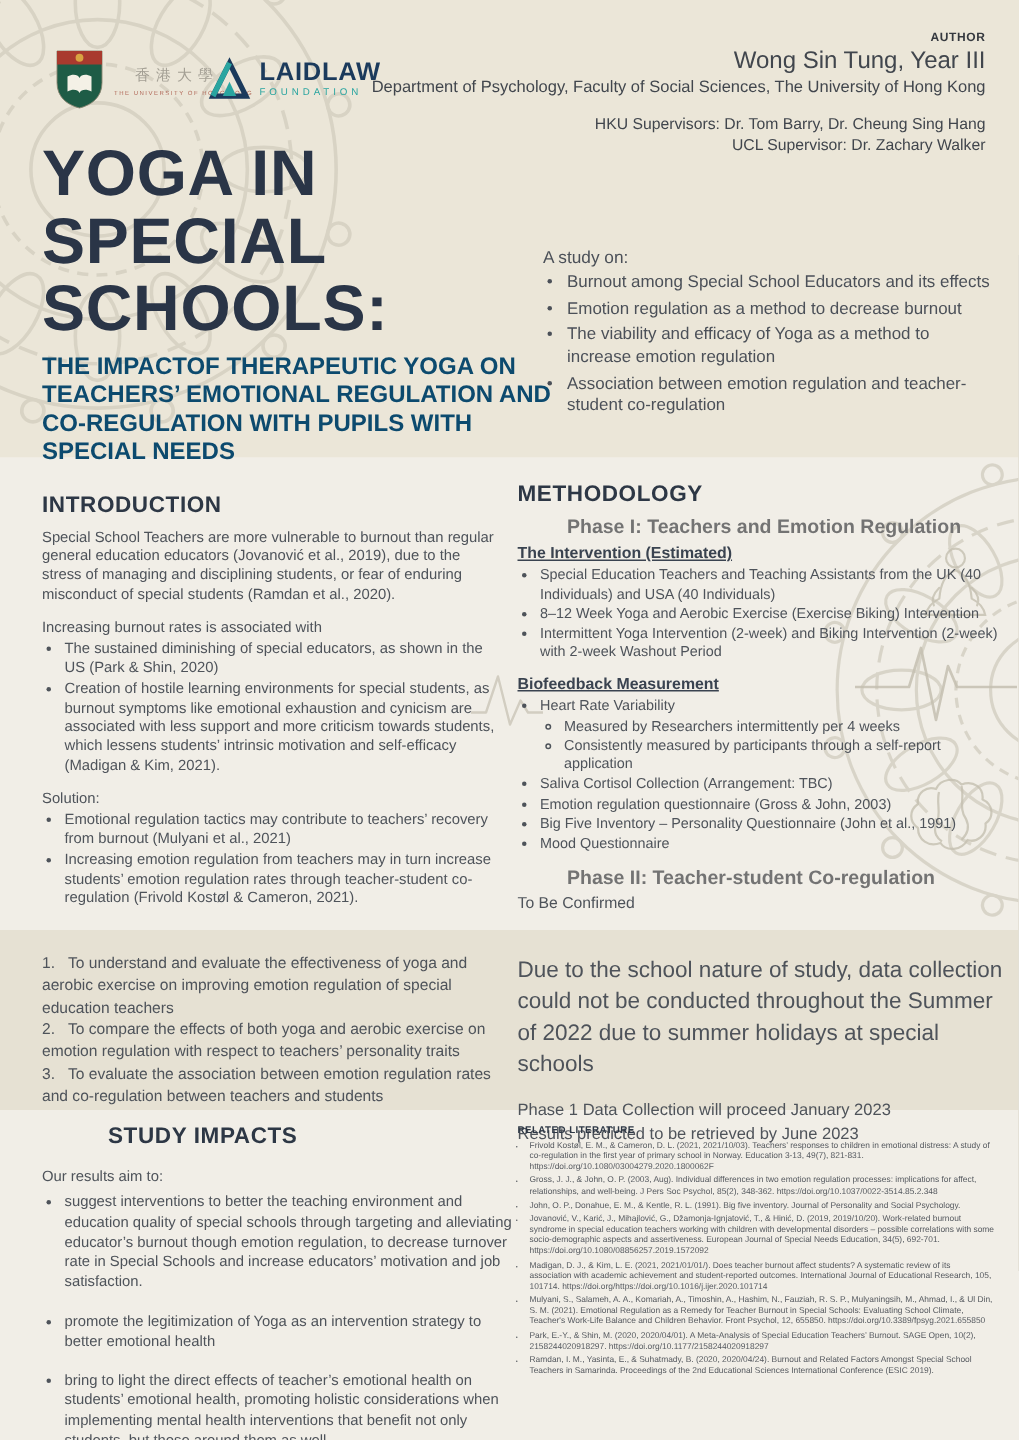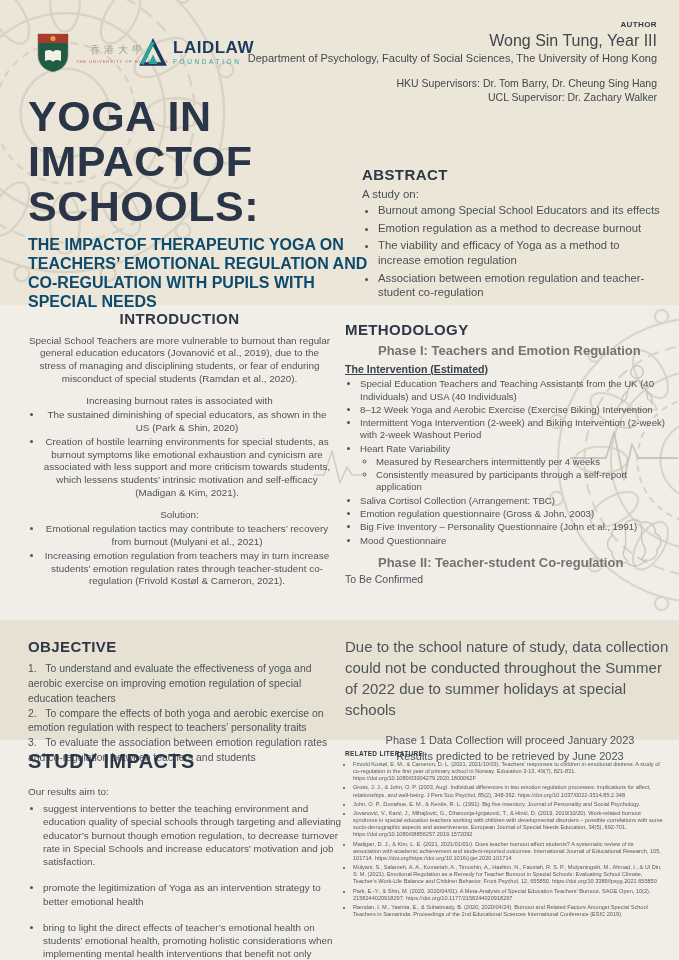--- a/index.html
+++ b/index.html
@@ -50,21 +50,21 @@
   h2.sec { font-size:15px; font-weight:bold; color:#2D3745; letter-spacing:.4px; margin-bottom:5px; }
   .abstract-intro { font-size:11.5px; color:#4B5058; margin-bottom:2px; }
   .abstract-block ul { margin-left:16px; }
   .abstract-block li { font-size:11.3px; line-height:1.3; color:#4B5058; margin-top:3px; }
 
   
   ul.bul { margin-left:15px; list-style:disc; }
   ul.subbul { margin-left:16px; list-style:circle; }
 
   
-  .intro-col { position:absolute; left:28px; top:309px; width:303px; font-size:9.9px; line-height:1.3; color:#4E535A;text-align:center; }
+  .intro-col { position:absolute; left:28px; top:327px; width:303px; font-size:9.9px; line-height:1.3; color:#4E535A; }
   .intro-col h2 { margin-bottom:6px; }
   .intro-col p.gap { margin-top:9px; }
   .intro-col li { margin-top:1px; }
 
   
   .method-col { position:absolute; left:345px; top:320px; width:325px; font-size:9.6px; line-height:1.28; color:#4E535A; }
   .method-col h2 { margin-bottom:4px; }
   .phase-title { font-size:13px; font-weight:bold; color:#737373; margin-top:2px;padding-left:33px; }
   .sub-head { font-size:10.6px; font-weight:bold; color:#3A4350; text-decoration:underline; margin-top:8px; margin-bottom:2px; }
   .method-col li { margin-top:1px; }
@@ -75,25 +75,25 @@
   .objective-col { position:absolute; left:28px; top:636px; width:318px; font-size:10.4px; line-height:1.42; color:#4E535A; }
   .objective-col h2 { margin-bottom:5px; }
   .objectives { list-style:none; counter-reset:obj; }
   .objectives li { counter-increment:obj; }
   .objectives li::before { content:counter(obj) ".\00a0\00a0\00a0"; }
 
   
   .results-col { position:absolute; left:345px; top:636px; width:330px; color:#4E535A; }
   .results-col h2 { margin-bottom:6px; }
   .results-p1 { font-size:15px; line-height:1.4; }
-  .results-p2 { font-size:11px; line-height:1.45; margin-top:13px;text-align:center; }
+  .results-p2 { font-size:11px; line-height:1.45; margin-top:13px; }
 
   
   .impacts-col { position:absolute; left:28px; top:748px; width:315px; font-size:9.9px; line-height:1.34; color:#4E535A; }
-  .impacts-col h2 { font-size:20px; margin-bottom:10px; }
+  .impacts-col h2 { font-size:15px; margin-bottom:10px;margin-left:44px; }
   .impacts-col .intro { margin-bottom:4px; }
   .impacts-col li { margin-top:0; margin-bottom:13px; }
 
   
   .lit-col { position:absolute; left:345px; top:750px; width:318px; color:#55595F; }
   .lit-col h3 { font-size:6.5px; font-weight:bold; color:#2D3745; letter-spacing:.3px; margin-bottom:4px; }
   .lit-col ul { margin-left:8px; list-style:disc; }
   .lit-col li { font-size:5.6px; line-height:1.28; margin-bottom:2px; }
 </style>
 </head>
@@ -208,27 +208,26 @@
     <div class="author-name">Wong Sin Tung, Year III</div>
     <div class="affil">Department of Psychology, Faculty of Social Sciences, The University of Hong Kong</div>
     <div class="supers">
       <div>HKU Supervisors: Dr. Tom Barry, Dr. Cheung Sing Hang</div>
       <div>UCL Supervisor: Dr. Zachary Walker</div>
     </div>
   </div>
 
   <div class="title-block">
     <div class="title-line">YOGA IN</div>
-    <div class="title-line">IMPACTOF</div>
+    <div class="title-line">SPECIAL</div>
     <div class="title-line">SCHOOLS:</div>
     <div class="subtitle">THE IMPACTOF THERAPEUTIC YOGA ON TEACHERS’ EMOTIONAL REGULATION AND CO-REGULATION WITH PUPILS WITH SPECIAL NEEDS</div>
   </div>
 
   <div class="abstract-block">
-    <h2 class="sec">ABSTRACT</h2>
     <div class="abstract-intro">A study on:</div>
     <ul>
 
     <li>Burnout among Special School Educators and its effects</li>
         <li>Emotion regulation as a method to decrease burnout</li>
         <li>The viability and efficacy of Yoga as a method to increase emotion regulation</li>
         <li>Association between emotion regulation and teacher-student co-regulation</li>
       </ul>
   </div>
 
@@ -252,20 +251,21 @@
   <div class="method-col">
     <h2 class="sec">METHODOLOGY</h2>
     <div class="phase-title">Phase I: Teachers and Emotion Regulation</div>
     <div class="sub-head" style="margin-top:3px">The Intervention (Estimated)</div>
     <ul class="bul">
 
     <li>Special Education Teachers and Teaching Assistants from the UK (40 Individuals) and USA (40 Individuals)</li>
         <li>8–12 Week Yoga and Aerobic Exercise (Exercise Biking) Intervention</li>
         <li>Intermittent Yoga Intervention (2-week) and Biking Intervention (2-week) with 2-week Washout Period</li>
       </ul>
+    <div class="sub-head">Biofeedback Measurement</div>
     <ul class="bul">
 
         <li>
           <span>Heart Rate Variability</span>
           <ul class="subbul">
             <li>Measured by Researchers intermittently per 4 weeks</li>
             <li>Consistently measured by participants through a self-report application</li>
           </ul>
         </li>
 
@@ -278,21 +278,20 @@
 
     <li>Emotion regulation questionnaire (Gross &amp; John, 2003)</li>
         <li>Big Five Inventory – Personality Questionnaire (John et al., 1991)</li>
         <li>Mood Questionnaire</li>
       </ul>
     <div class="phase-title mt8">Phase II: Teacher-student Co-regulation</div>
     <div class="phase2-note">To Be Confirmed</div>
   </div>
 
   <div class="objective-col">
-    <h2 class="sec">OBJECTIVE</h2>
     <ol class="objectives">
 
     <li>To understand and evaluate the effectiveness of yoga and aerobic exercise on improving emotion regulation of special education teachers</li>
         <li>To compare the effects of both yoga and aerobic exercise on emotion regulation with respect to teachers’ personality traits</li>
         <li>To evaluate the association between emotion regulation rates and co-regulation between teachers and students</li>
       </ol>
   </div>
 
   <div class="results-col">
     <p class="results-p1">Due to the school nature of study, data collection could not be conducted throughout the Summer of 2022 due to summer holidays at special schools</p>

